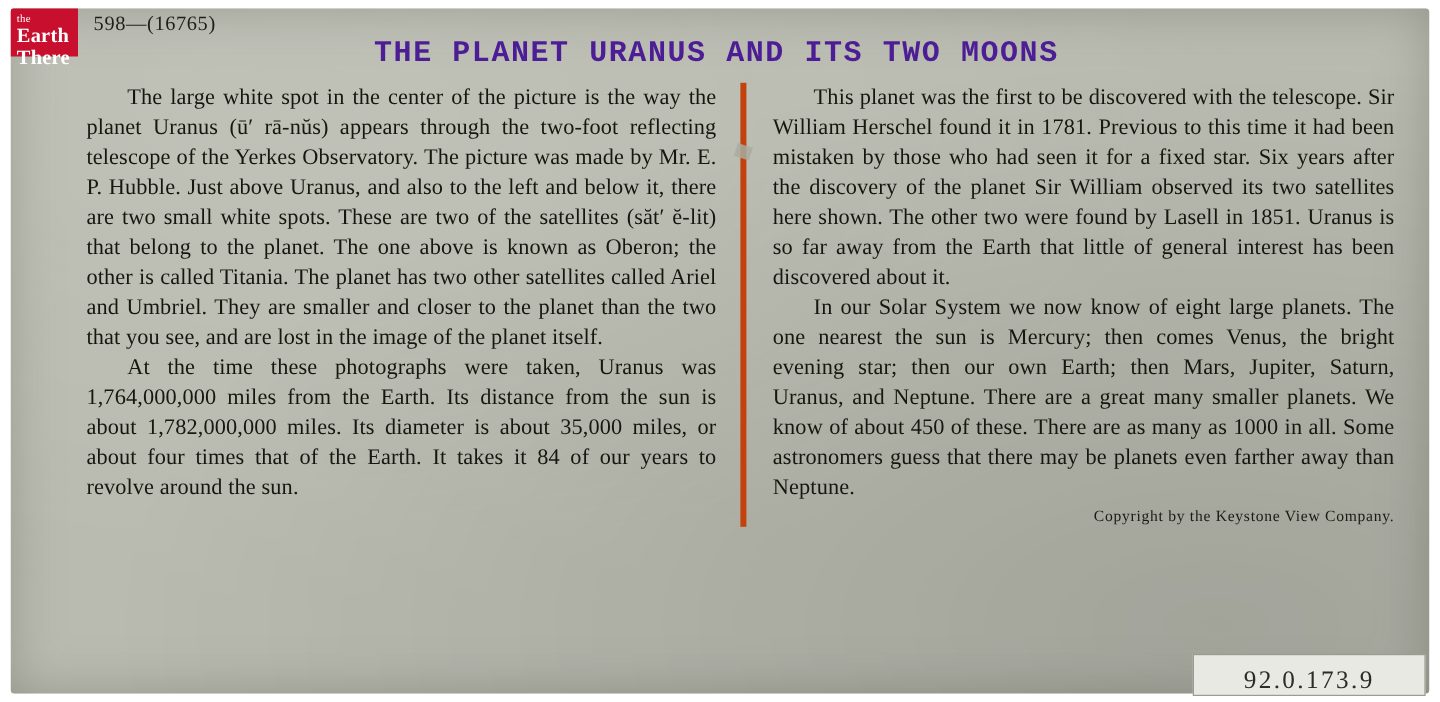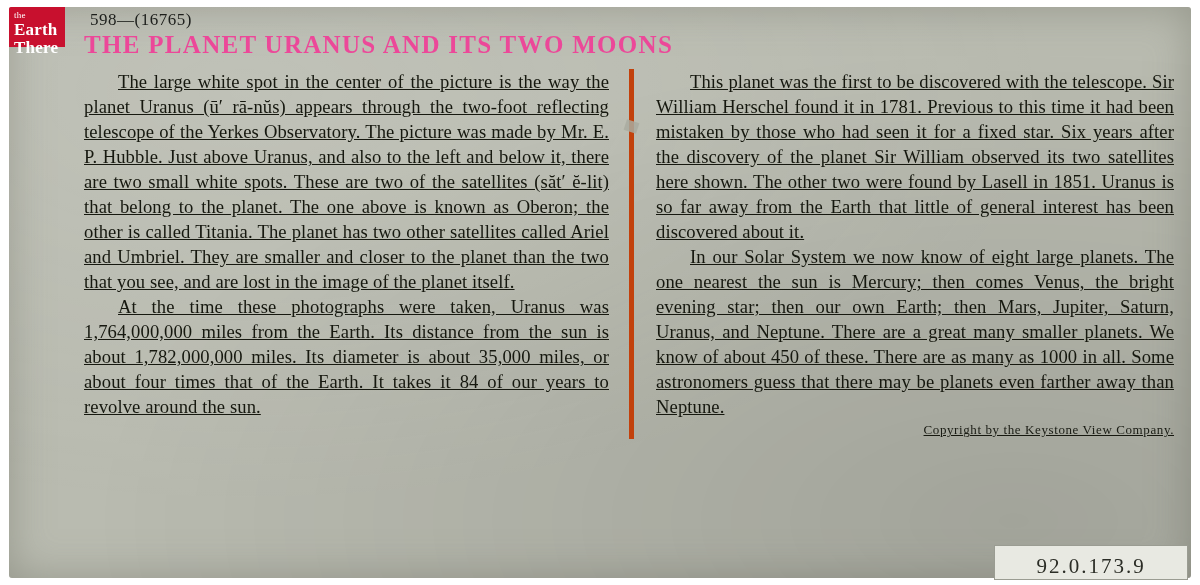--- a/index.html
+++ b/index.html
@@ -64,59 +64,59 @@
   }
   .logo .henry,
   .logo .ford {
     display: block;
     font-size: 17px;
     font-weight: bold;
     letter-spacing: 0.2px;
   }
   .content {
     position: absolute;
-    left: 84px;
+    left: 72px;
     top: 10px;
     width: 1090px;
     height: 555px;
     z-index: 4;
   }
   .catalog {
     font-family: "Liberation Serif", serif;
     font-size: 17px;
     color: #1d1f1c;
     letter-spacing: 0.5px;
     margin-left: 6px;
     margin-bottom: 1px;
   }
   .title {
-    font-family: Liberation Serif, serif;
+    text-align: center;
+    font-family: Liberation Mono, monospace;
     font-weight: bold;
     font-size: 25px;
     letter-spacing: 1.3px;
-    color: #ec4899;
+    color: #4c1d95;
     line-height: 1.13;
     margin: 0 0 10px 0;
     padding-right: 40px;
   }
   .columns {
     display: flex;
     gap: 0px;
     position: relative;
   }
   .col {
     width: 50%;
     box-sizing: border-box;
     font-size: 18.6px;
     line-height: 1.345;
     color: #16180f;
     text-align: justify;
     text-justify: inter-word;
     letter-spacing: 0.1px;
-    text-decoration: underline;
   }
   .col.left {
     padding-right: 20px;
   }
   .col.right {
     padding-left: 22px;
     border-left: 5px solid #c2410c;
   }
   .col p {
     margin: 0;

